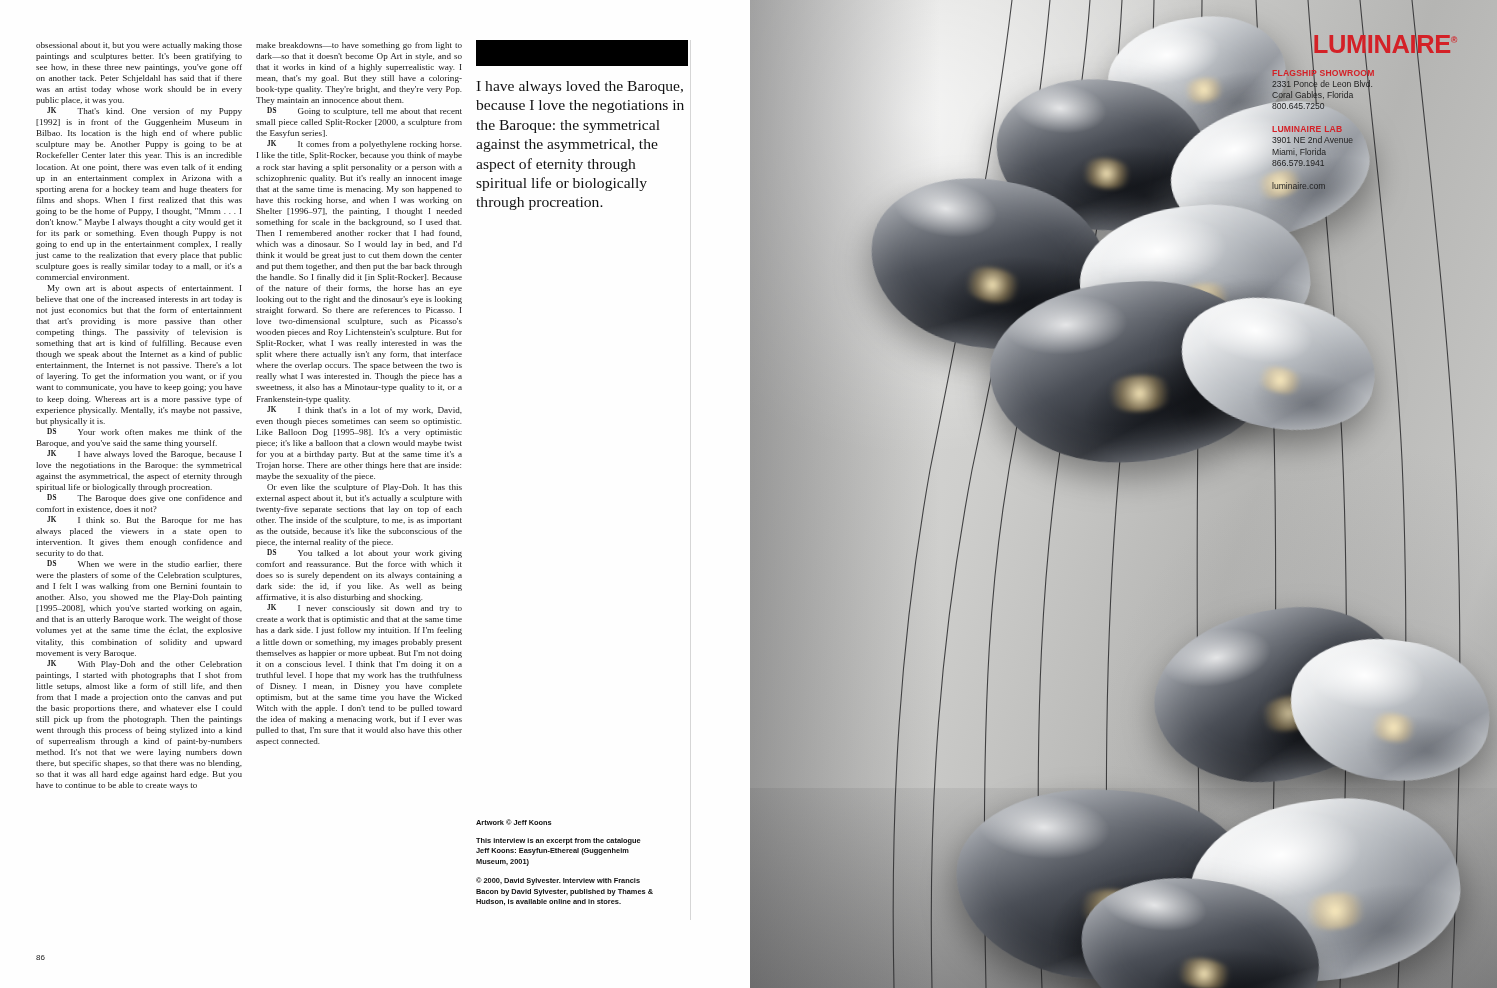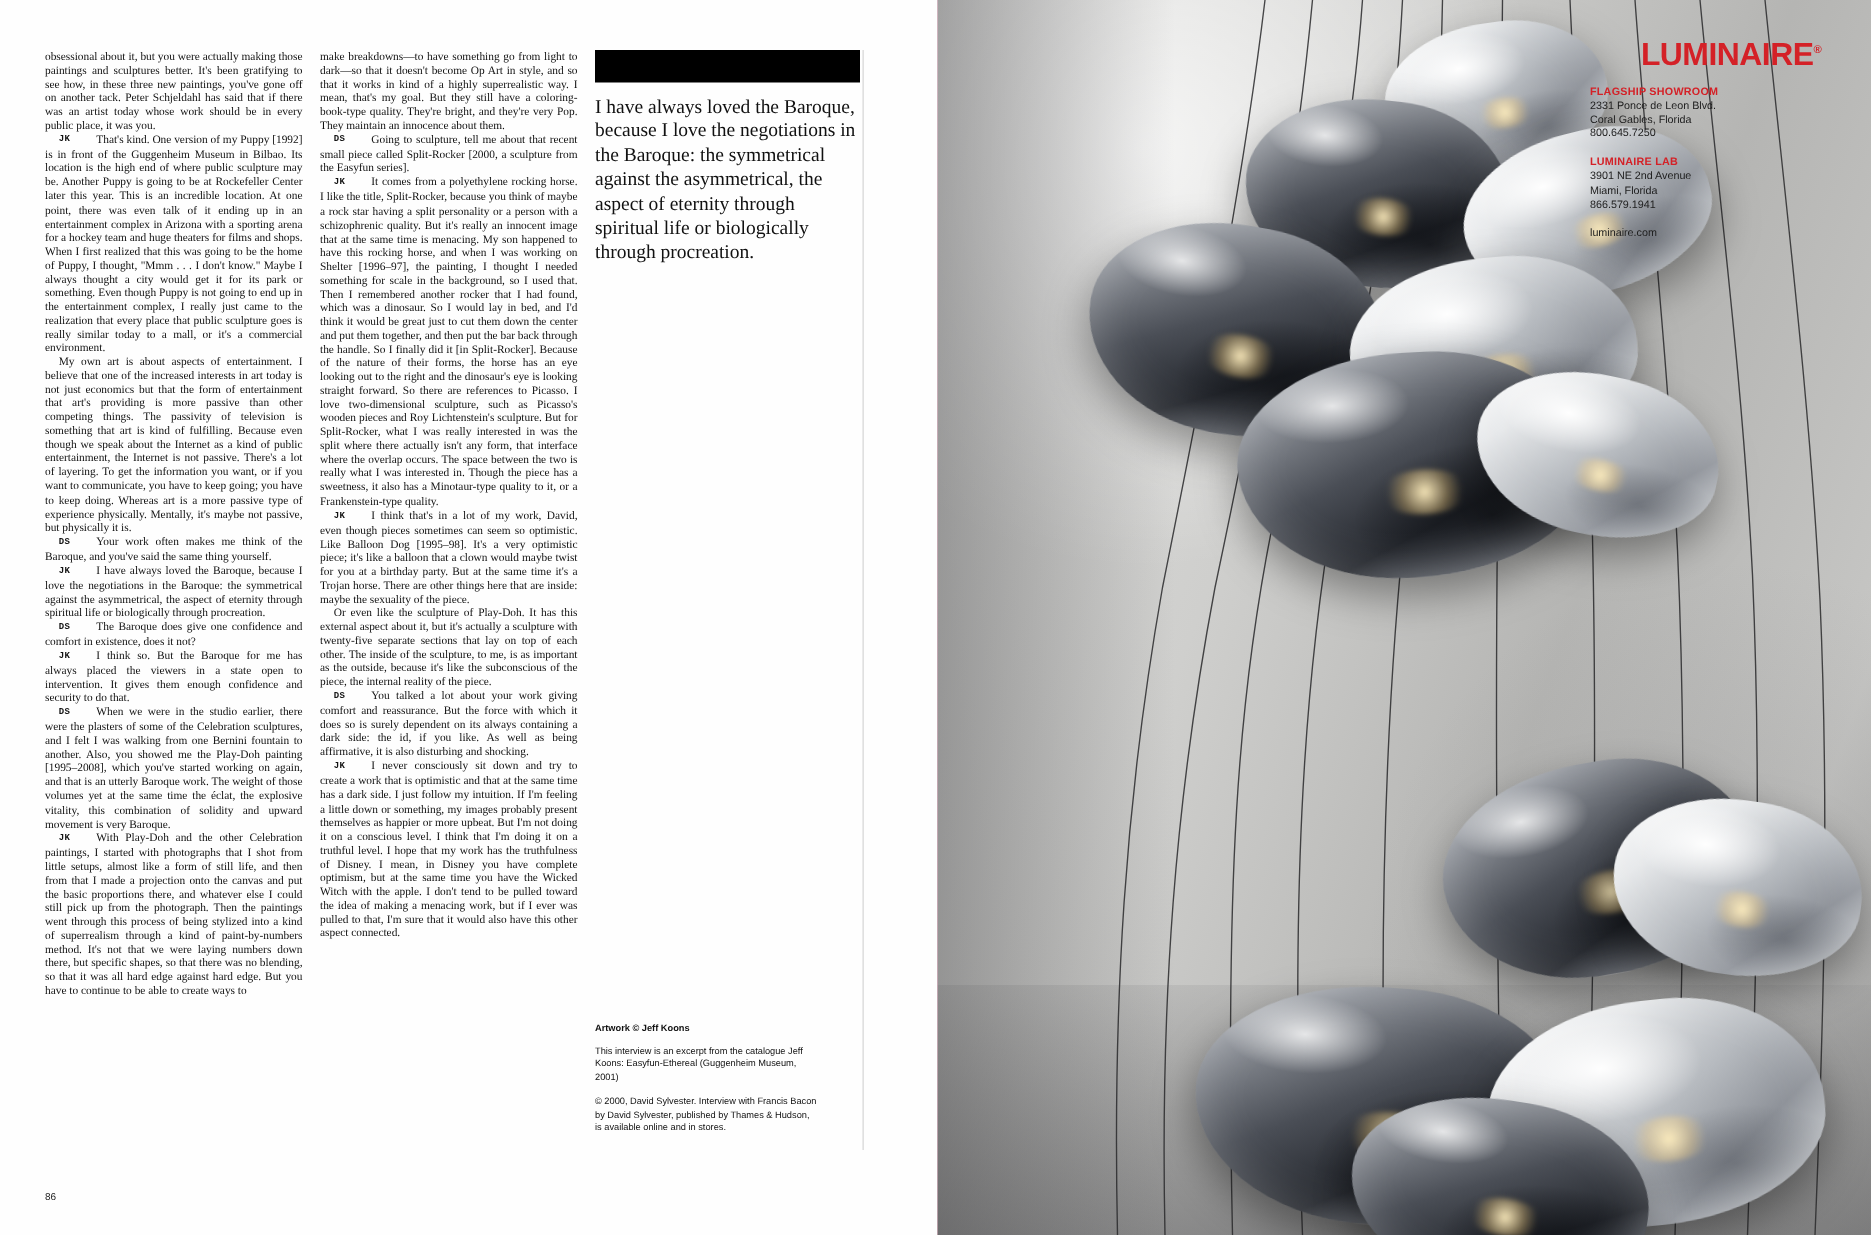--- a/index.html
+++ b/index.html
@@ -6,21 +6,21 @@
   html, body { margin: 0; padding: 0; }
   body {
     width: 1497px; height: 988px;
     background: #ffffff;
     font-family: "Liberation Serif", serif;
     overflow: hidden;
   }
   .page {
     position: relative;
     width: 1344px; height: 988px;
-    background: #be185d;
+    background: #d946ef;
   }
 
   
   .left-page {
     position: absolute;
     left: 0; top: 0;
     width: 750px; height: 988px;
     background: #fefefe;
   }
   .col {
@@ -31,21 +31,21 @@
     text-align: justify;
     color: #111;
     font-family: "Liberation Serif", serif;
   }
   .col p { margin: 0; text-indent: 0; }
   .col p + p { text-indent: 11px; }
   .col-1 { left: 36px; width: 206px; }
   .col-2 { left: 256px; width: 206px; }
 
   .speaker {
-    font-family: Liberation Mono, monospace;
+    font-family: Liberation Serif, serif;
     font-weight: bold;
     font-size: 7.2px;
     letter-spacing: 0.2px;
     vertical-align: 1px;
     padding-right: 21px;
   }
 
   
   .black-bar {
     position: absolute;
@@ -75,21 +75,21 @@
     line-height: 10px;
   }
   .credit-block {
     position: absolute;
     left: 476px;
     top: 836px;
     width: 178px;
     font-family: "Liberation Sans", sans-serif;
     font-size: 7.4px;
     line-height: 10.4px;
-    font-weight: normal;
+    font-weight: bold;
     color: #111;
   }
   .credit-block .sub { margin-top: 9px; }
   .page-number {
     position: absolute;
     left: 36px; top: 953px;
     font-family: "Liberation Sans", sans-serif;
     font-size: 8px;
     color: #222;
   }

